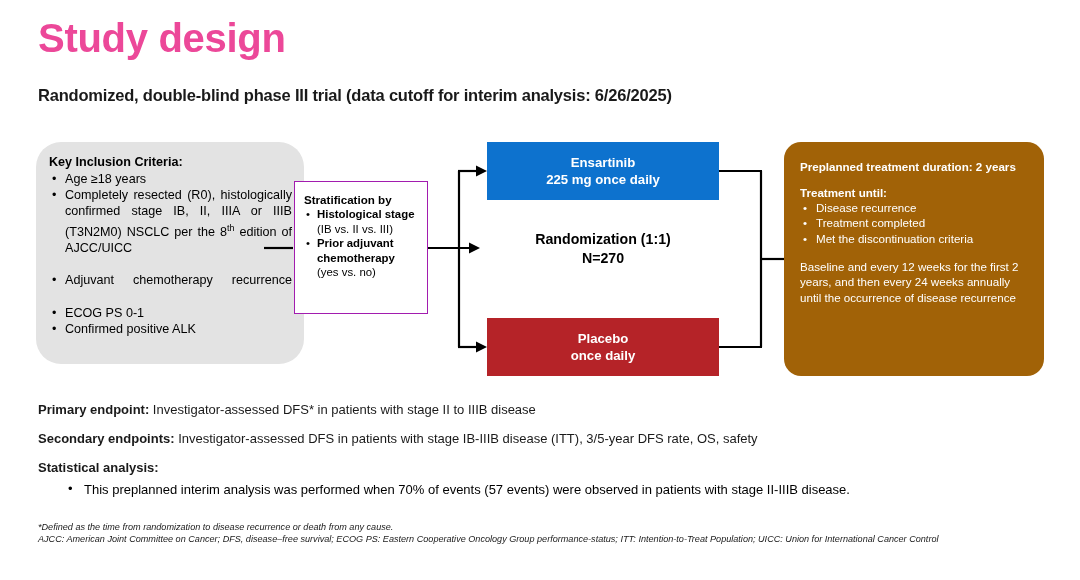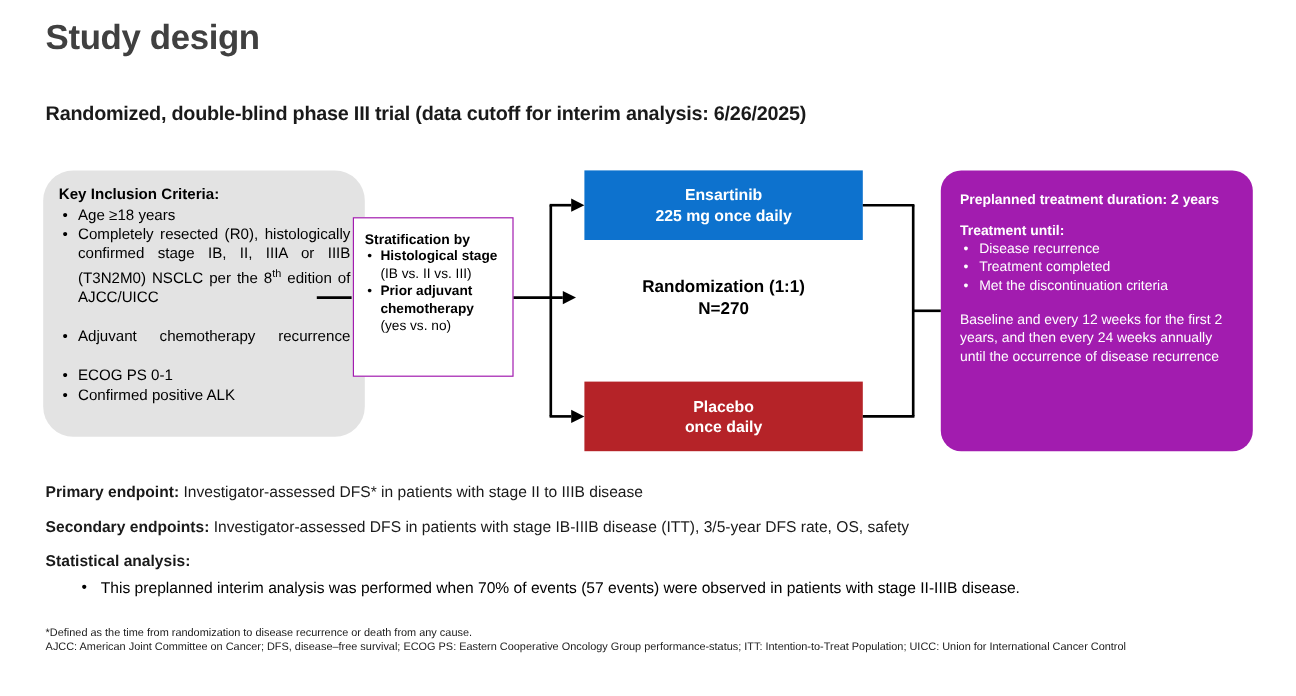--- a/index.html
+++ b/index.html
@@ -14,23 +14,23 @@
     font-family: "Liberation Sans", sans-serif;
     color: #000000;
     overflow: hidden;
   }
 
   
   .slide-title {
     position: absolute;
     left: 38px;
     top: 16px;
-    font-size: 29px;
-    font-weight: bold;
-    color: #404040;
+    font-size: 40px;
+    font-weight: bold;
+    color: #ec4899;
     letter-spacing: -0.3px;
   }
   .slide-subtitle {
     position: absolute;
     left: 38px;
     top: 86px;
     font-size: 16.5px;
     font-weight: bold;
     color: #1a1a1a;
     letter-spacing: -0.2px;
@@ -157,21 +157,21 @@
     font-weight: bold;
     line-height: 19px;
   }
 
   .box-duration {
     position: absolute;
     left: 784px;
     top: 12px;
     width: 260px;
     height: 234px;
-    background: #a21caf;
+    background: #a16207;
     border-radius: 17px;
     box-sizing: border-box;
     padding: 18px 14px 10px 16px;
     color: #ffffff;
   }
   .box-duration .hdr {
     font-size: 11.6px;
     font-weight: bold;
     margin-bottom: 13px;
   }
@@ -242,20 +242,21 @@
   }
 
   .footnotes {
     position: absolute;
     left: 38px;
     top: 521px;
     width: 1008px;
     font-size: 9.1px;
     line-height: 12.4px;
     color: #1a1a1a;
+    font-style: italic;
   }
 </style>
 </head>
 <body>
 
 <div class="slide-title">Study design</div>
 <div class="slide-subtitle">Randomized, double-blind phase III trial (data cutoff for interim analysis: 6/26/2025)</div>
 
 <div class="diagram">
 

